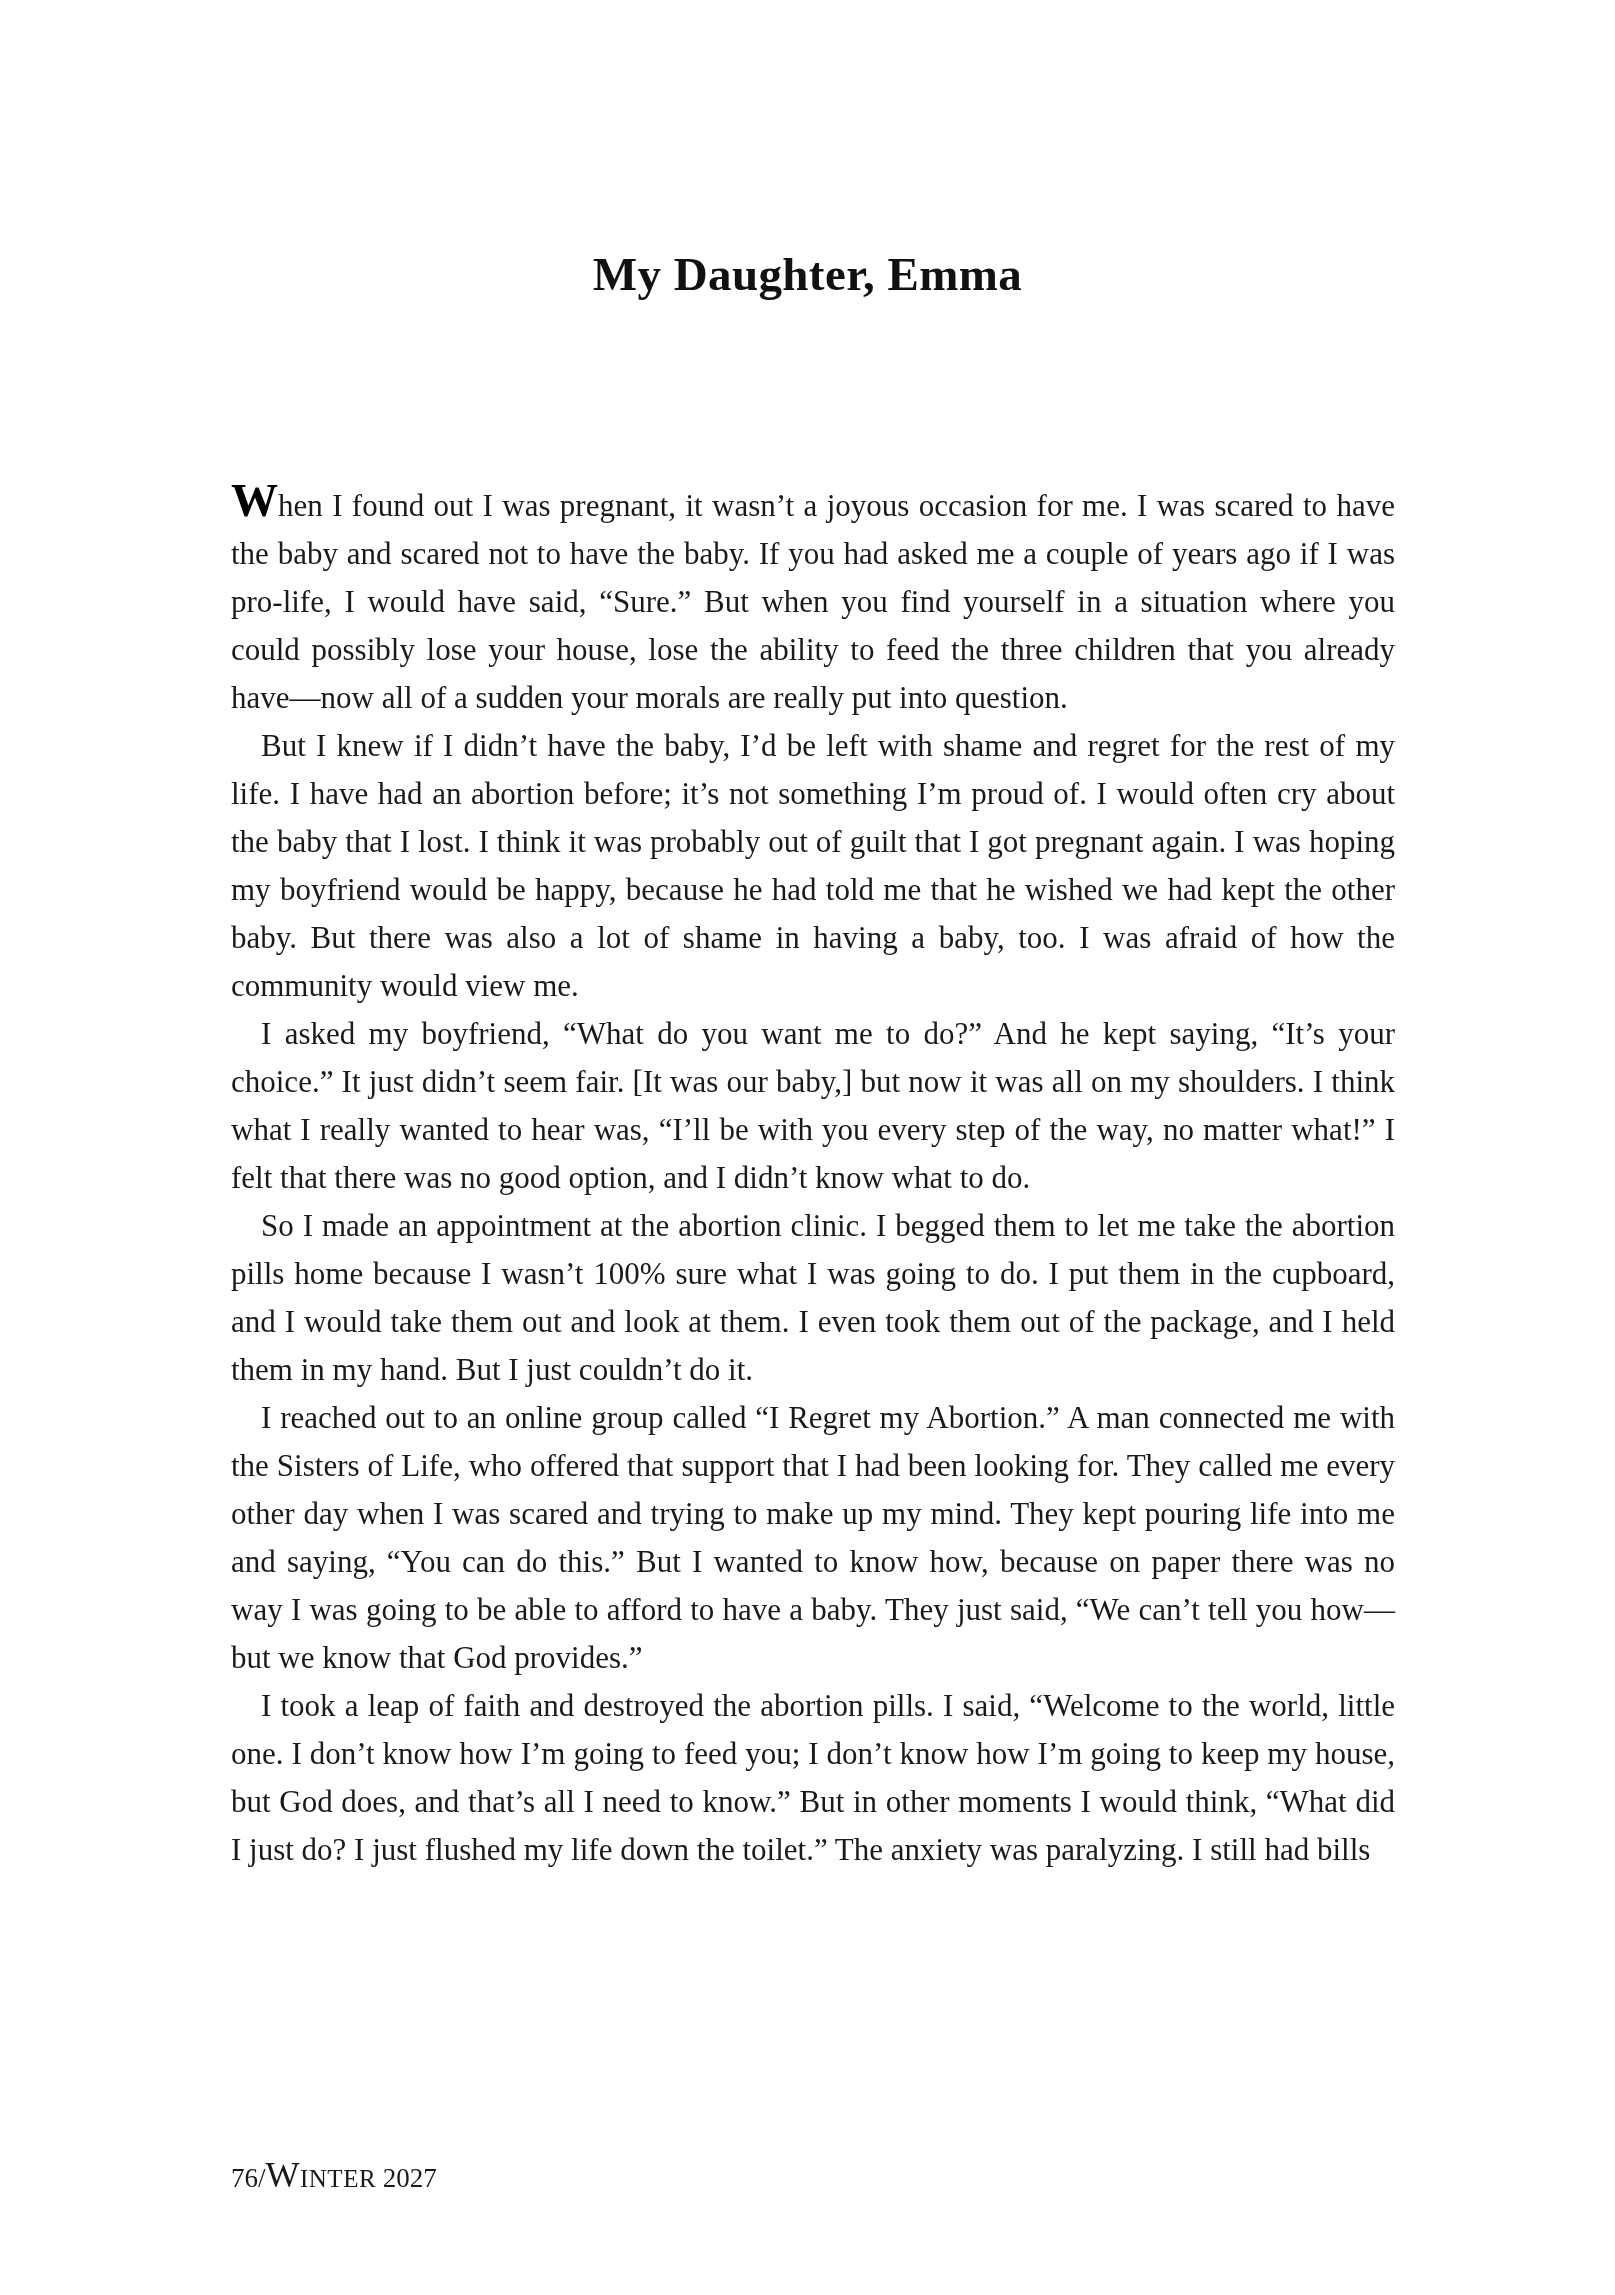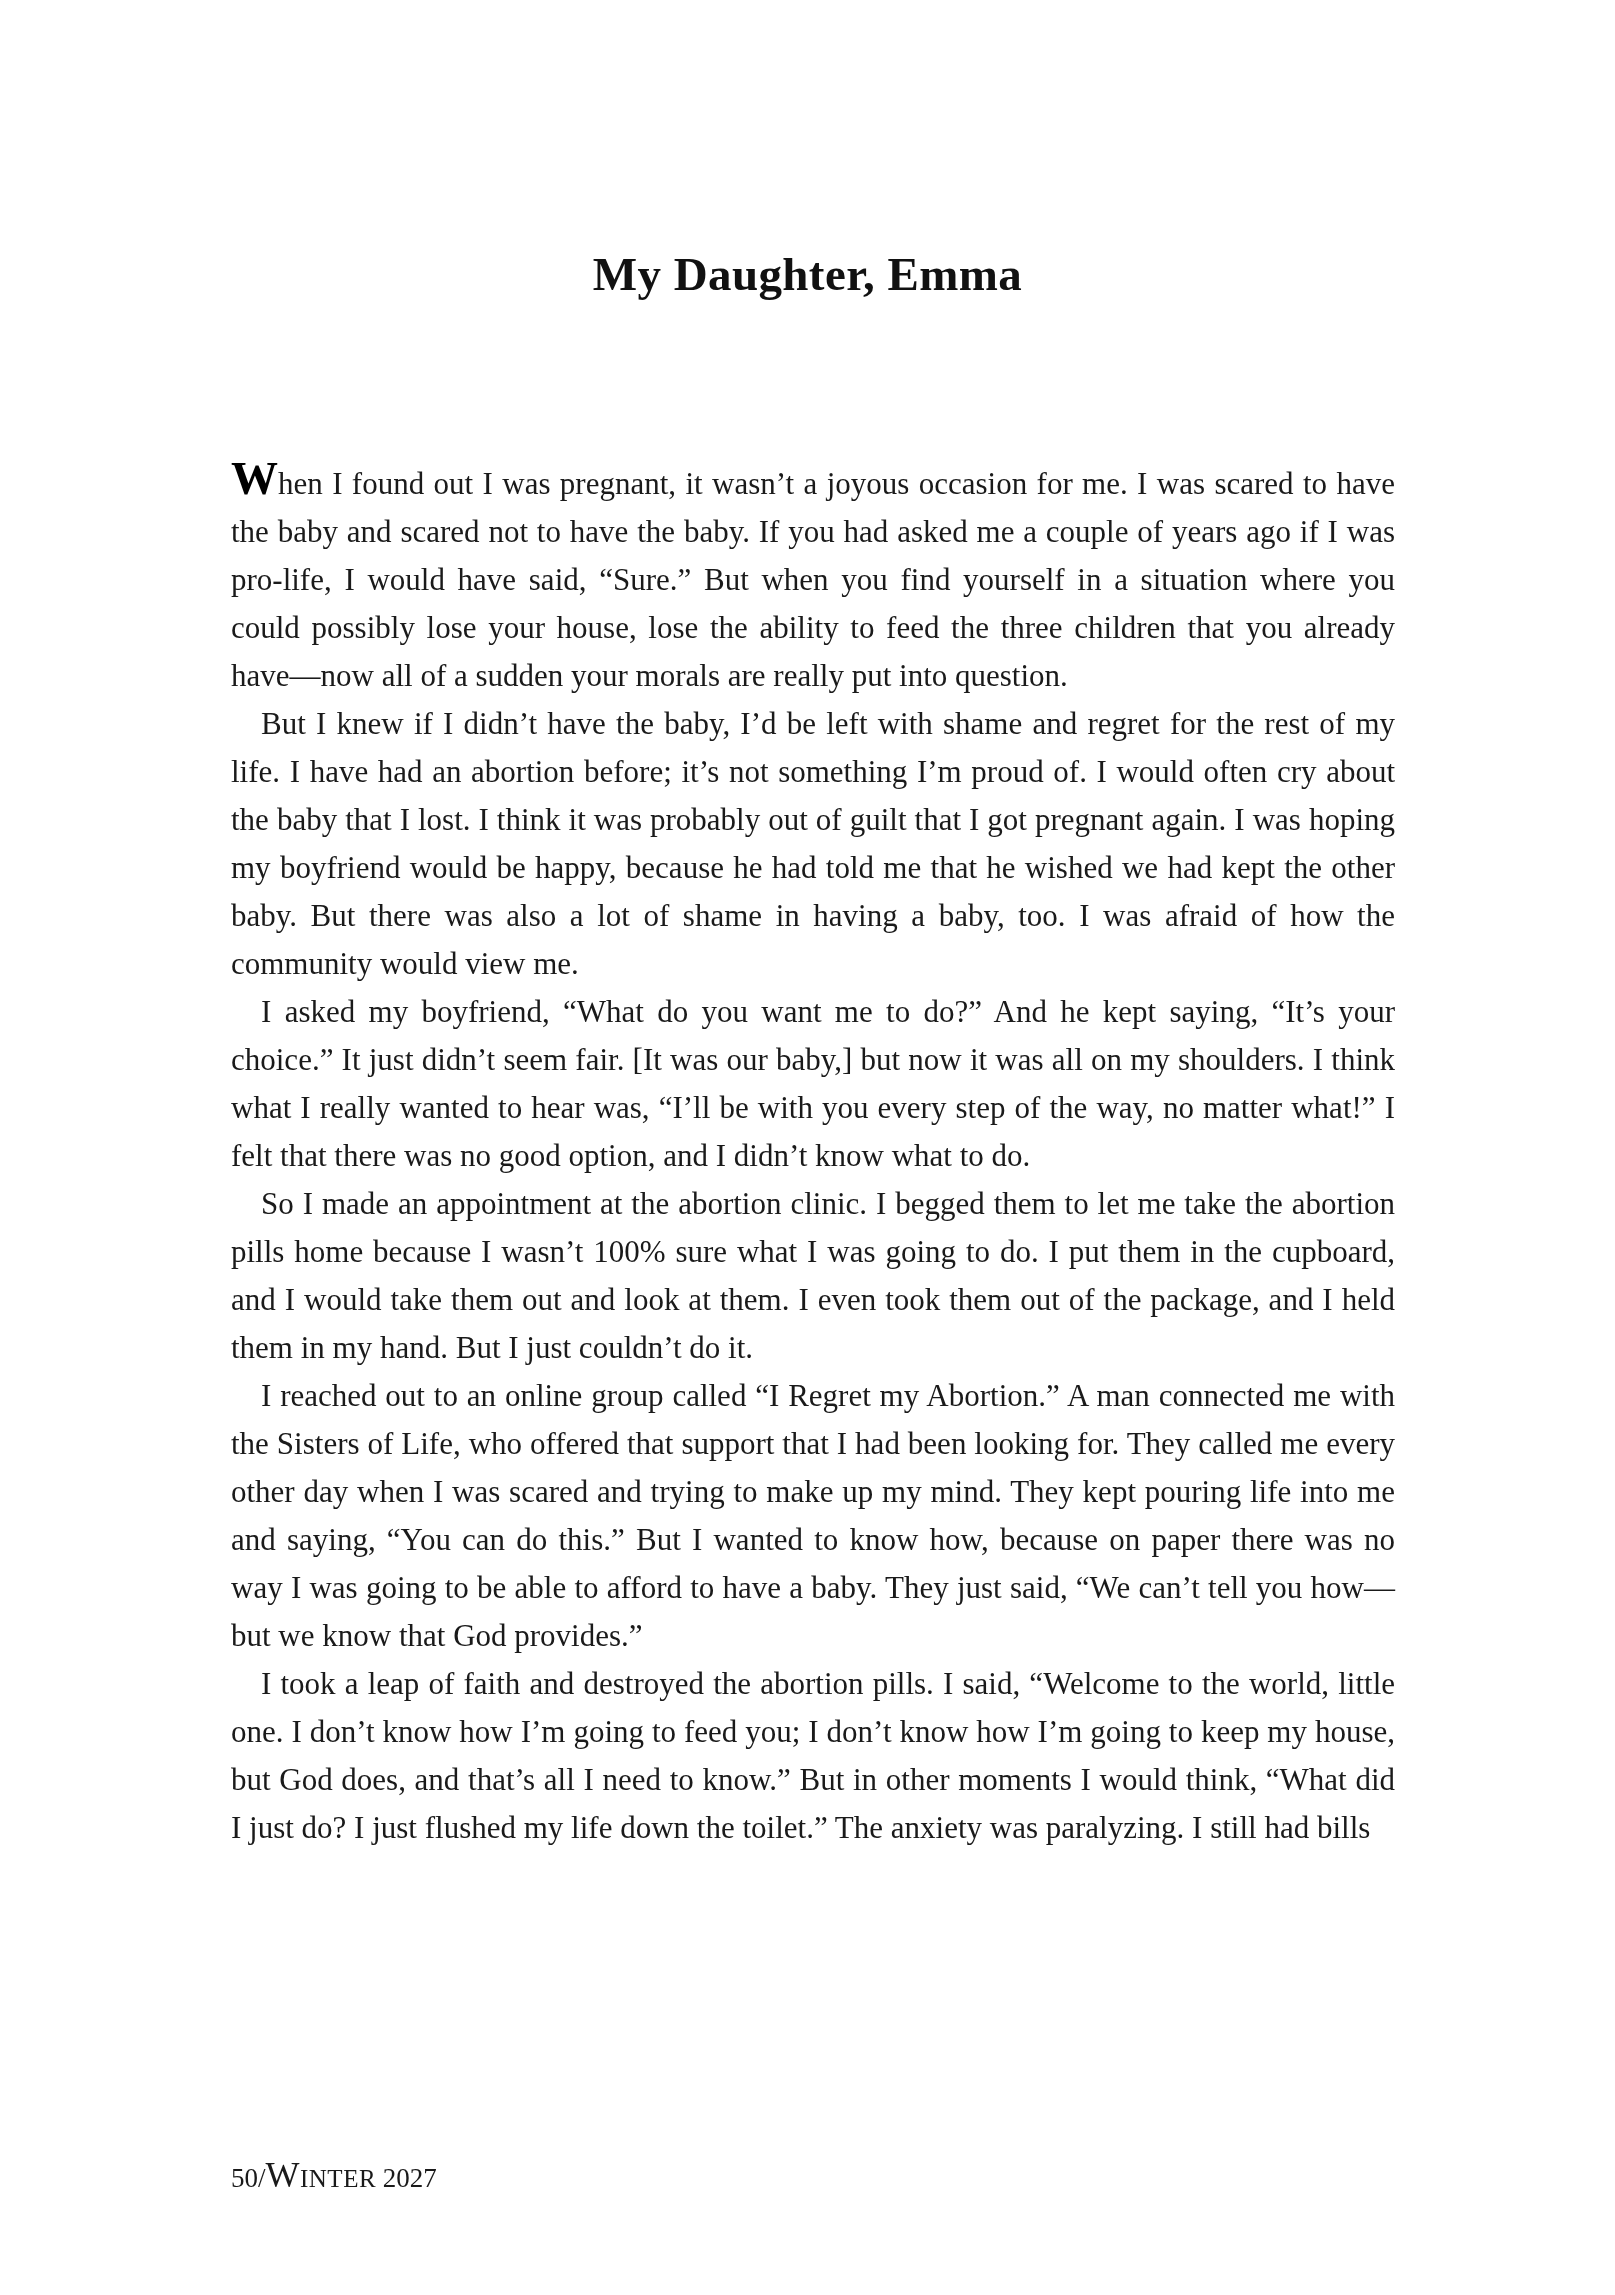--- a/index.html
+++ b/index.html
@@ -31,21 +31,21 @@
     font-size: 47px;
     letter-spacing: 0.4px;
     line-height: 1.1;
     color: #111111;
   }
 
   
   .body-column {
     position: absolute;
     left: 231px;
-    top: 460px;
+    top: 482px;
     width: 1164px;
     font-size: 31px;
     line-height: 48px;
     text-align: justify;
     text-justify: inter-word;
     hyphens: manual;
     color: #1a1a1a;
   }
 
   .body-column p {
@@ -100,16 +100,16 @@
     <p><span>I asked my boyfriend, “What do you want me to do?” And he kept saying, “It’s your choice.” It just didn’t seem fair. [It was our baby,] but now it was all on my shoulders. I think what I really wanted to hear was, “I’ll be with you every step of the way, no matter what!” I felt that there was no good option, and I didn’t know what to do.</span></p>
 
     <p><span>So I made an appointment at the abortion clinic. I begged them to let me take the abortion pills home because I wasn’t 100% sure what I was going to do. I put them in the cupboard, and I would take them out and look at them. I even took them out of the package, and I held them in my hand. But I just couldn’t do it.</span></p>
 
     <p><span>I reached out to an online group called “I Regret my Abortion.” A man connected me with the Sisters of Life, who offered that support that I had been looking for. They called me every other day when I was scared and trying to make up my mind. They kept pouring life into me and saying, “You can do this.” But I wanted to know how, because on paper there was no way I was going to be able to afford to have a baby. They just said, “We can’t tell you how—but we know that God provides.”</span></p>
 
     <p><span>I took a leap of faith and destroyed the abortion pills. I said, “Welcome to the world, little one. I don’t know how I’m going to feed you; I don’t know how I’m going to keep my house, but God does, and that’s all I need to know.” But in other moments I would think, “What did I just do? I just flushed my life down the toilet.” The anxiety was paralyzing. I still had bills</span></p>
 
   </div>
 
-  <div class="folio"><span>50</span><span>/</span><span class="smallcaps">Winter</span><span>&nbsp;</span><span>2027</span></div>
+  <div class="folio"><span>76</span><span>/</span><span class="smallcaps">Winter</span><span>&nbsp;</span><span>2027</span></div>
 
 </div>
 
 
 </body></html>

